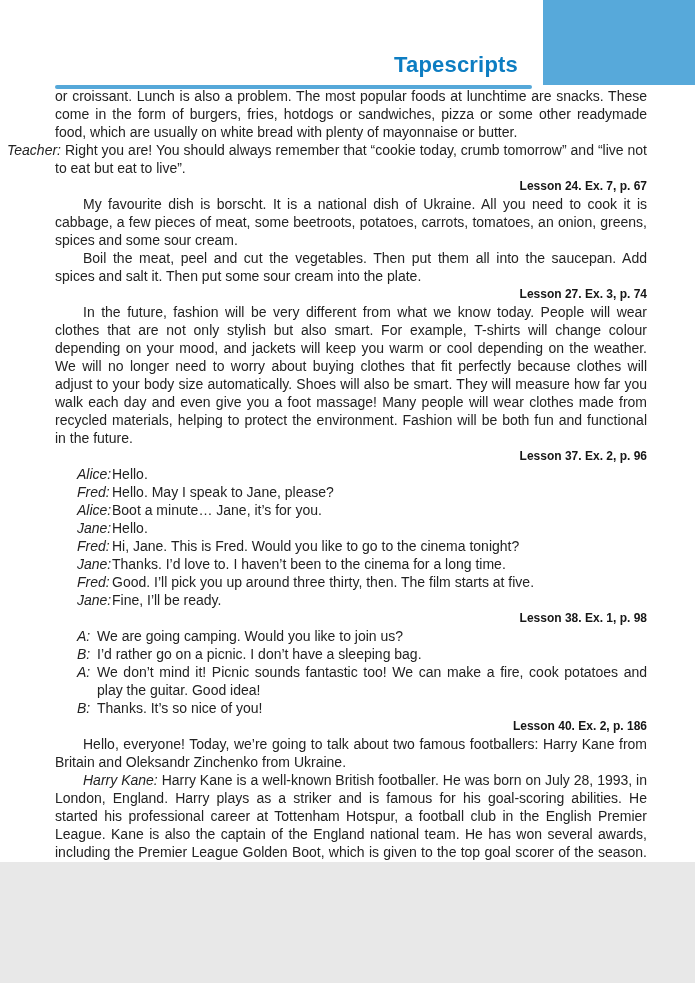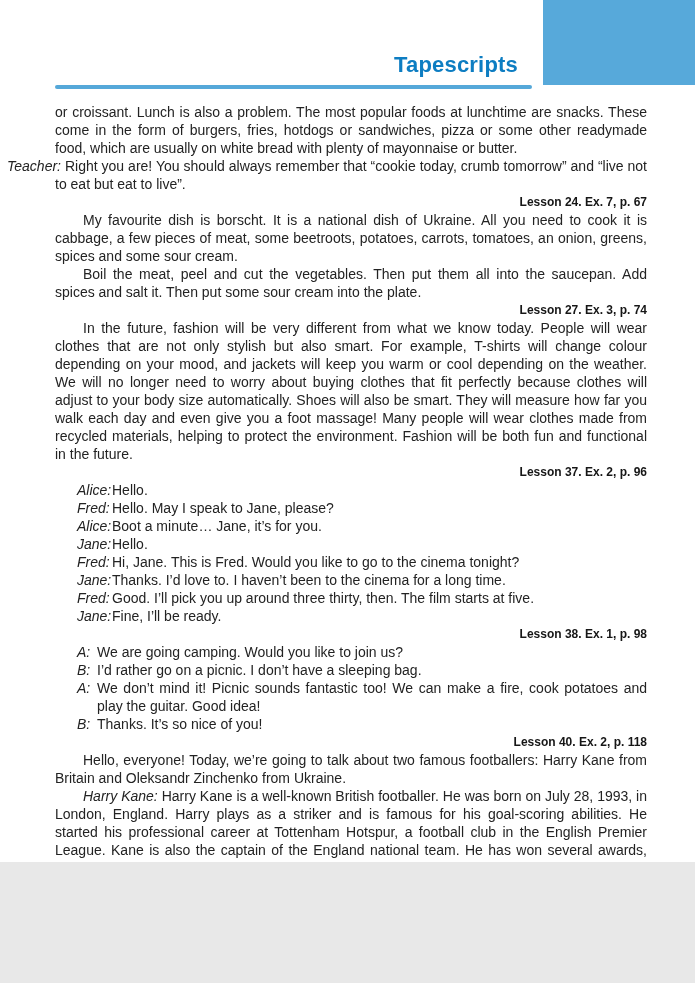--- a/index.html
+++ b/index.html
@@ -23,21 +23,21 @@
     letter-spacing:0.2px;
     margin:0;line-height:1;
   }
   .title-rule{
     position:absolute;left:55px;top:85px;
     width:477px;height:4px;
     background:#55a8d9;border-radius:2px;
   }
   
   .content{
-    position:absolute;left:55px;top:103px;width:592px;
+    position:absolute;left:55px;top:87px;width:592px;
     font-size:14px;line-height:18px;
     color:#232323;
     text-align:justify;
   }
   .content p{margin:0;}
   .speech-cont{margin-left:70px;}
   .speech-hang{margin-left:70px;text-indent:-48px;}
   .sp-label{font-style:italic;}
   .lesson-heading{
     text-align:right;font-weight:bold;font-size:12px;
@@ -130,21 +130,21 @@
     </div>
     <div class="drow dlg38">
       <span class="dlabel">A:</span>
       <span class="dtext">We don’t mind it! Picnic sounds fantastic too! We can make a fire, cook potatoes and play the guitar. Good idea!</span>
     </div>
     <div class="drow dlg38">
       <span class="dlabel">B:</span>
       <span class="dtext">Thanks. It’s so nice of you!</span>
     </div>
 
-    <p class="lesson-heading">Lesson 40. Ex. 2, p. 118</p>
+    <p class="lesson-heading">Lesson 40. Ex. 2, p. 186</p>
     <p class="para">Hello, everyone! Today, we’re going to talk about two famous footballers: Harry Kane from Britain and Oleksandr Zinchenko from Ukraine.</p>
     <p class="para"><i class="sp-label">Harry Kane:</i> <span>Harry Kane is a well-known British footballer. He was born on July 28, 1993, in London, England. Harry plays as a striker and is famous for his goal-scoring abilities. He started his professional career at Tottenham Hotspur, a football club in the English Premier League. Kane is also the captain of the England national team. He has won several awards, including the Premier League Golden Boot, which is given to the top goal scorer of the season. Harry Kane is admired for his skill, dedication, and leadership on the field.</span></p>
 
   </div>
 
   <div class="page-num-box">
     <span class="page-num">201</span>
   </div>
 
 </div>

